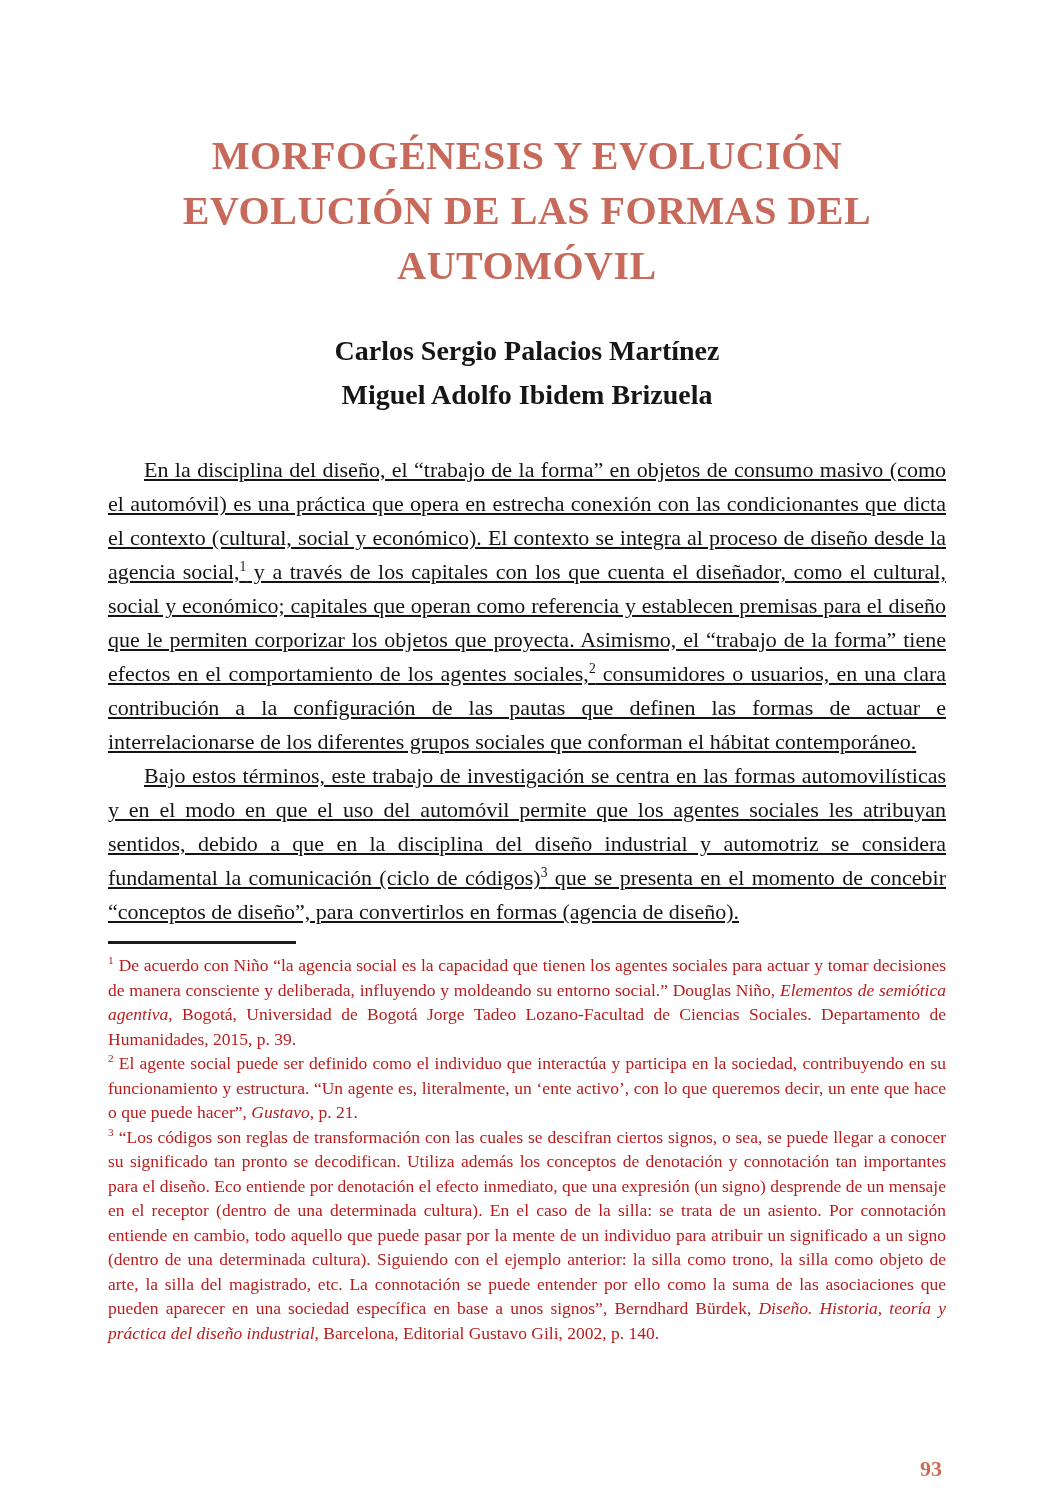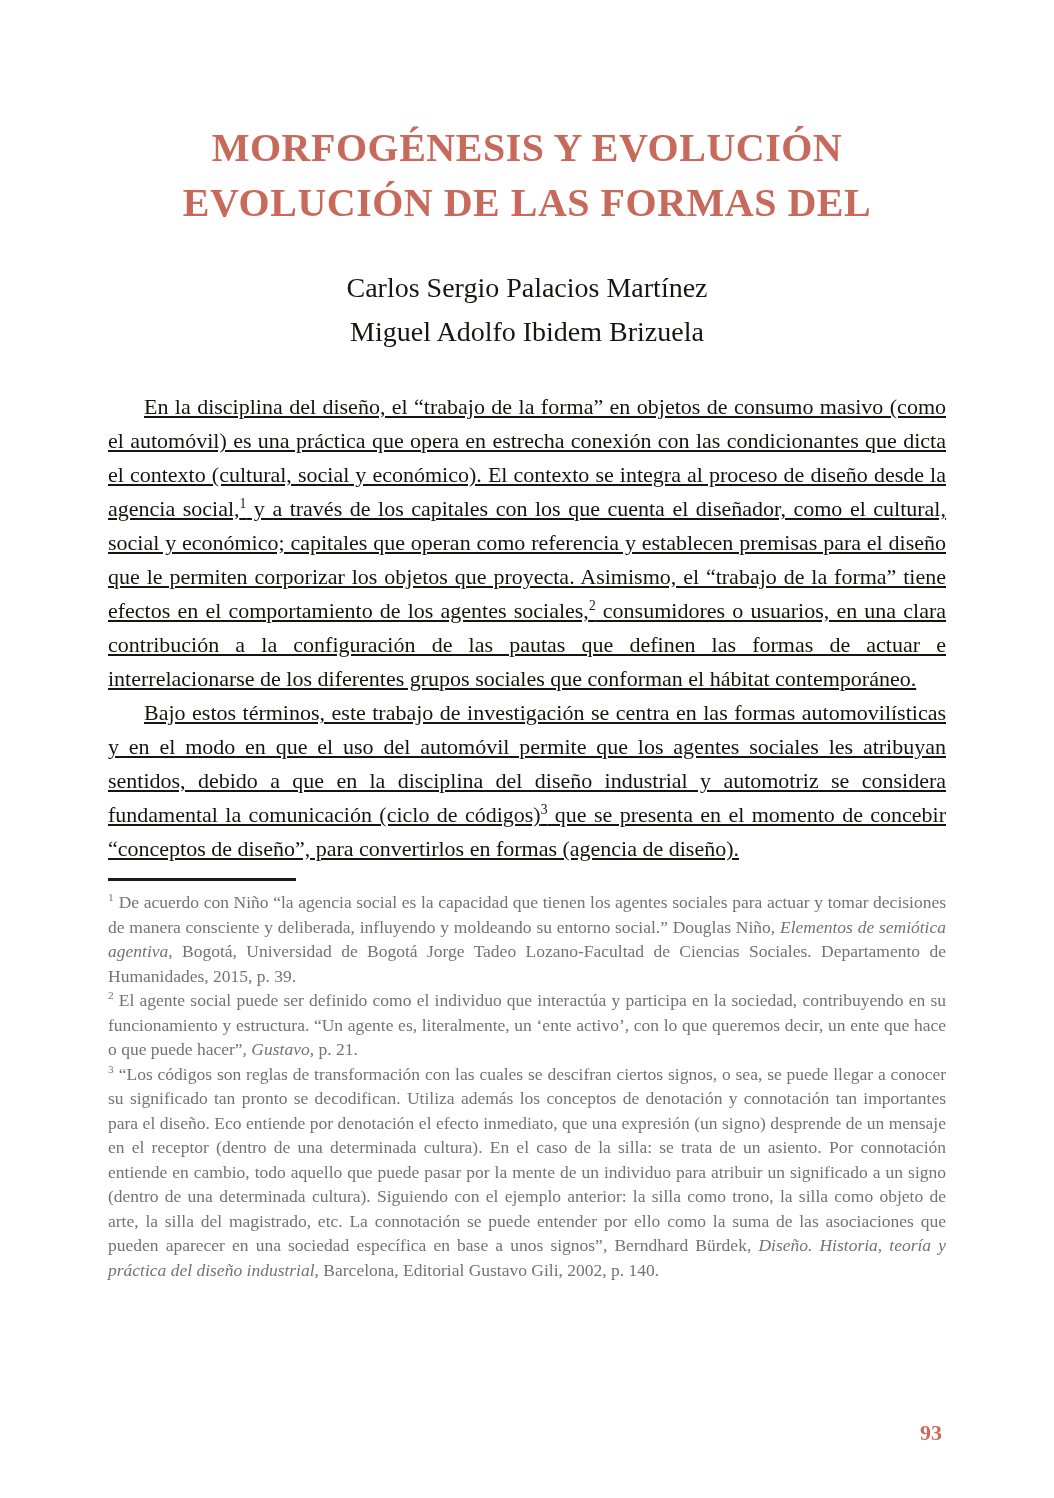--- a/index.html
+++ b/index.html
@@ -13,38 +13,38 @@
     width: 1054px;
     height: 1498px;
     margin: 0 auto;
     background: #ffffff;
     overflow: hidden;
   }
   .content {
     position: absolute;
     left: 108px;
     width: 838px;
-    top: 8px;
+    top: 16px;
   }
   .title {
     margin: 112px 0 0 0;
     text-align: center;
     color: #c86a5b;
     font-size: 40px;
     line-height: 55px;
     font-weight: 700;
     letter-spacing: 0.5px;
   }
   .authors {
     margin-top: 36px;
     text-align: center;
     color: #181614;
     font-size: 28px;
     line-height: 44px;
-    font-weight: 400;
+    font-weight: 700;
   }
   .body-text {
     margin-top: 36px;
     color: #161412;
     font-size: 22px;
     line-height: 34px;
     text-align: justify;
   }
   .body-text p {
     margin: 0;
@@ -59,53 +59,54 @@
   .footnotes {
     margin-top: 12px;
   }
   .footnote-separator {
     width: 188px;
     height: 0;
     border-top: 3px solid #1d1b19;
     margin-bottom: 9px;
   }
   .footnote {
-    color: #737373;
+    color: #b91c1c;
     font-size: 17.5px;
     line-height: 24.5px;
     text-align: justify;
     margin: 0;
   }
   .footnote .fn-marker {
     font-size: 0.65em;
     line-height: 0;
     vertical-align: super;
     margin-right: 5px;
   }
   .footnote em {
     font-style: italic;
   }
   .page-number {
     position: absolute;
-    top: 1420px;
+    top: 1456px;
     right: 112px;
     color: #cf6a56;
     font-size: 22px;
     font-weight: 700;
   }
 </style>
 </head>
 <body>
 
 <div class="page">
   <div class="content">
 
     <h1 class="title">
       <div>MORFOGÉNESIS Y EVOLUCIÓN</div>
       <div>EVOLUCIÓN DE LAS FORMAS DEL</div>
+      <div>AUTOMÓVIL</div>
     </h1>
 
     <div class="authors">
       <div>Carlos Sergio Palacios Martínez</div>
       <div>Miguel Adolfo Ibidem Brizuela</div>
     </div>
 
     <div class="body-text">
       <p><span>En la disciplina del diseño, el “trabajo de la forma” en objetos de consumo masivo (como el automóvil) es una práctica que opera en estrecha conexión con las condicionantes que dicta el contexto (cultural, social y económico). El contexto se integra al proceso de diseño desde la agencia social,</span><sup>1</sup><span> y a través de los capitales con los que cuenta el diseñador, como el cultural, social y económico; capitales que operan como referencia y establecen premisas para el diseño que le permiten corporizar los objetos que proyecta. Asimismo, el “trabajo de la forma” tiene efectos en el comportamiento de los agentes sociales,</span><sup>2</sup><span> consumidores o usuarios, en una clara contribución a la configuración de las pautas que definen las formas de actuar e interrelacionarse de los diferentes grupos sociales que conforman el hábitat contemporáneo.</span></p>
       <p><span>Bajo estos términos, este trabajo de investigación se centra en las formas automovilísticas y en el modo en que el uso del automóvil permite que los agentes sociales les atribuyan sentidos, debido a que en la disciplina del diseño industrial y automotriz se considera fundamental la comunicación (ciclo de códigos)</span><sup>3</sup><span> que se presenta en el momento de concebir “conceptos de diseño”, para convertirlos en formas (agencia de diseño).</span></p>

